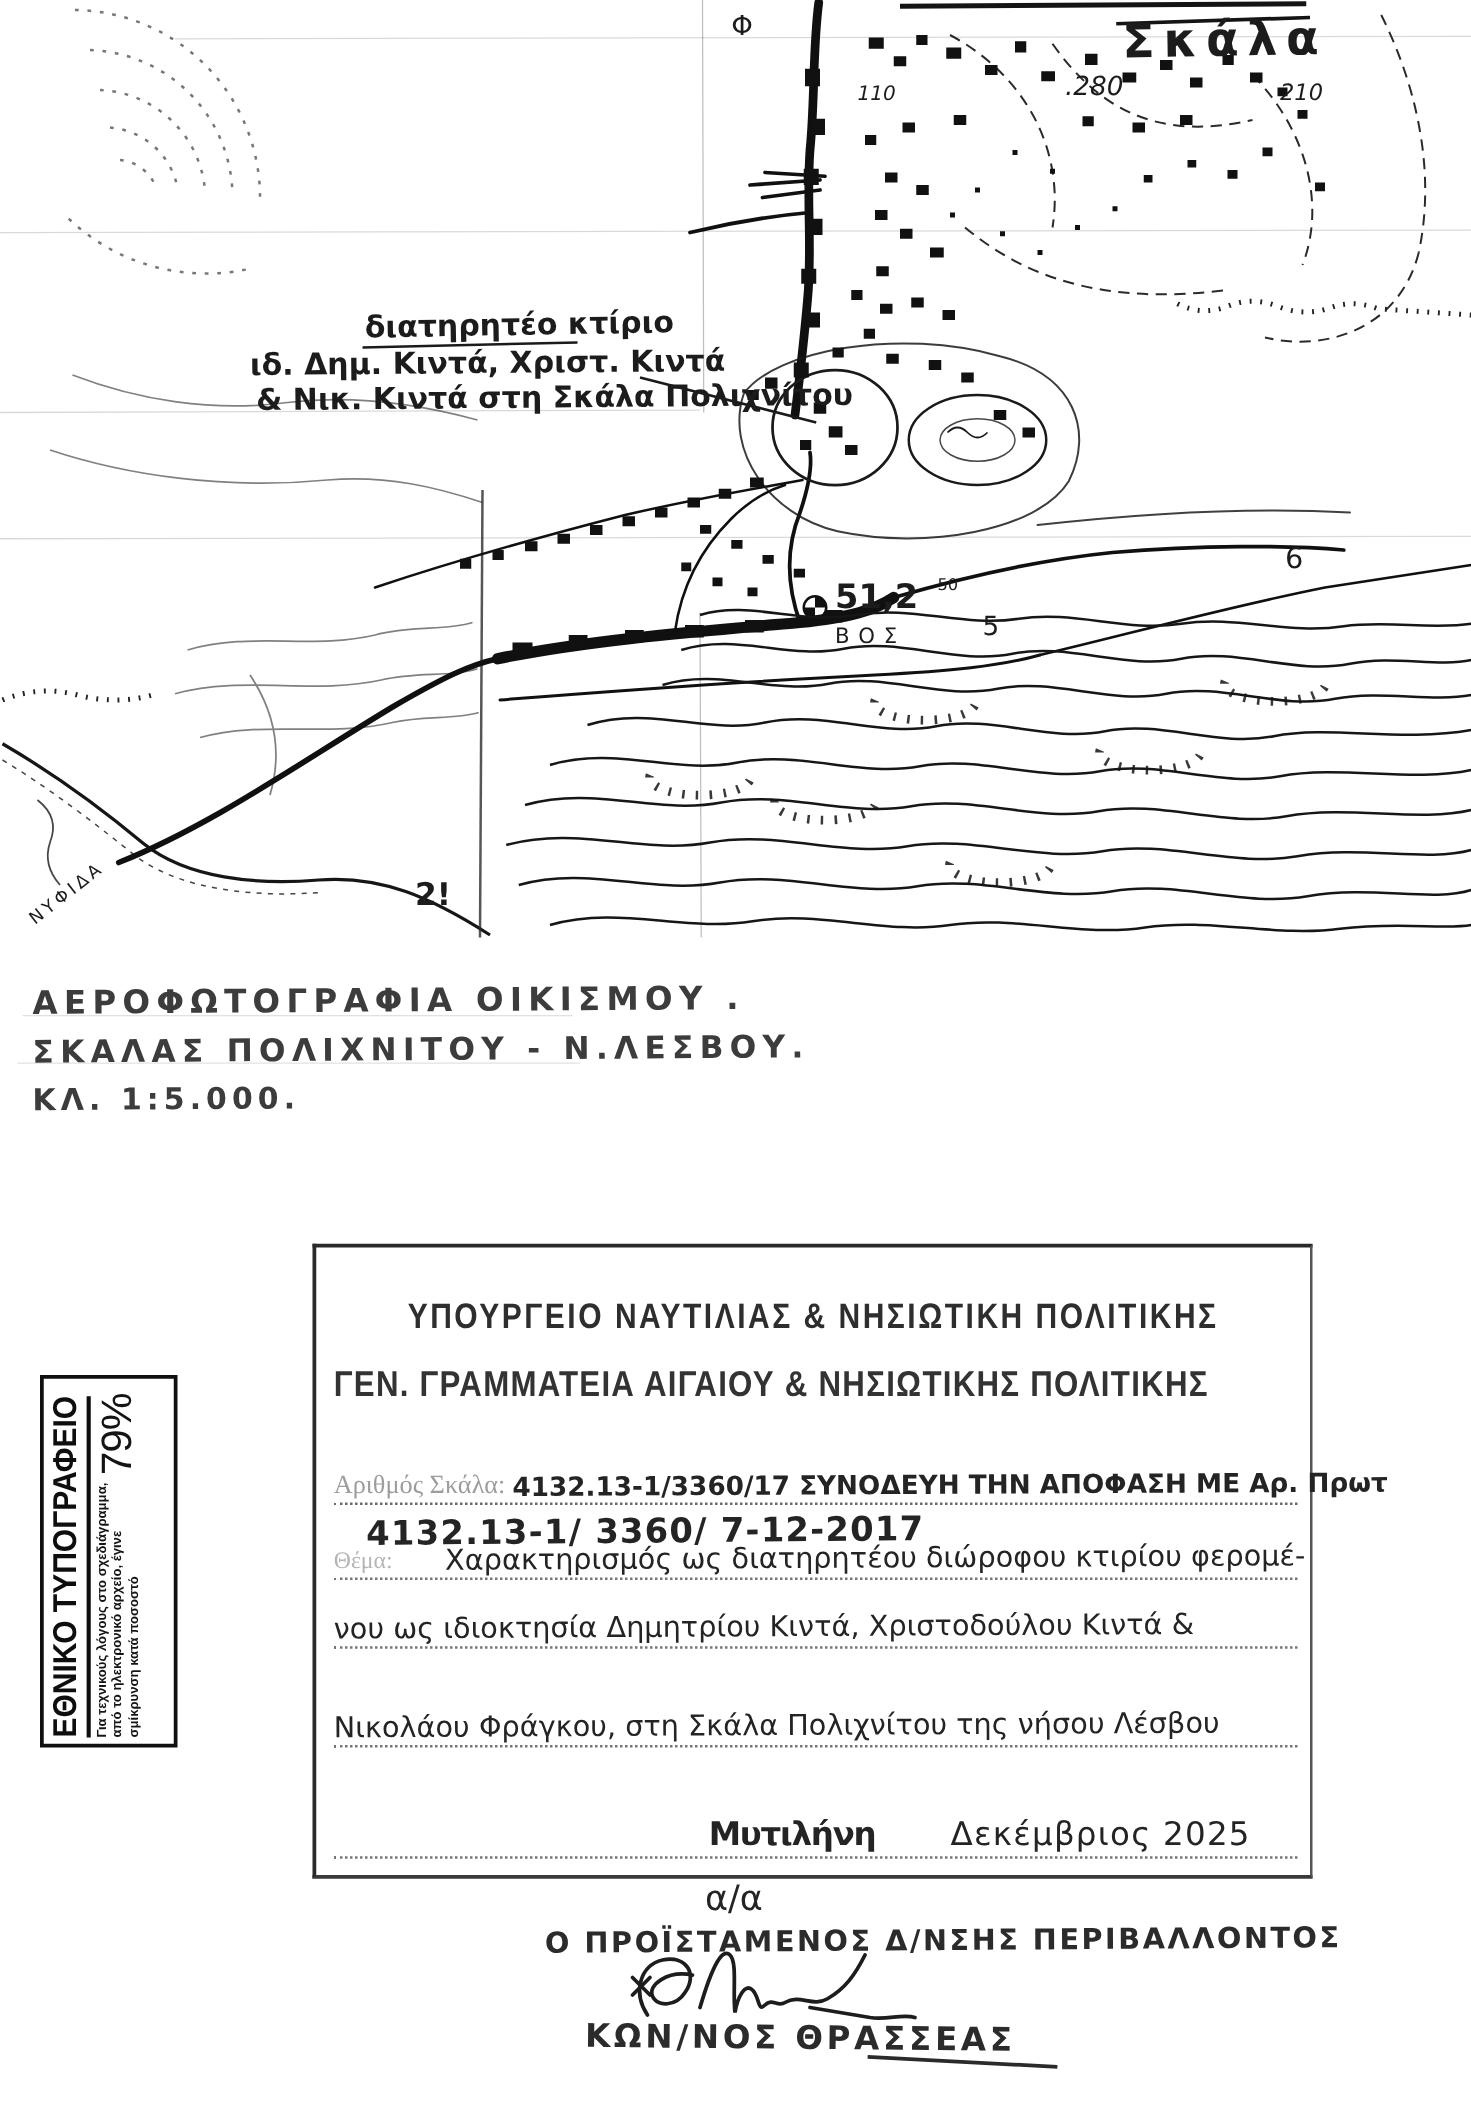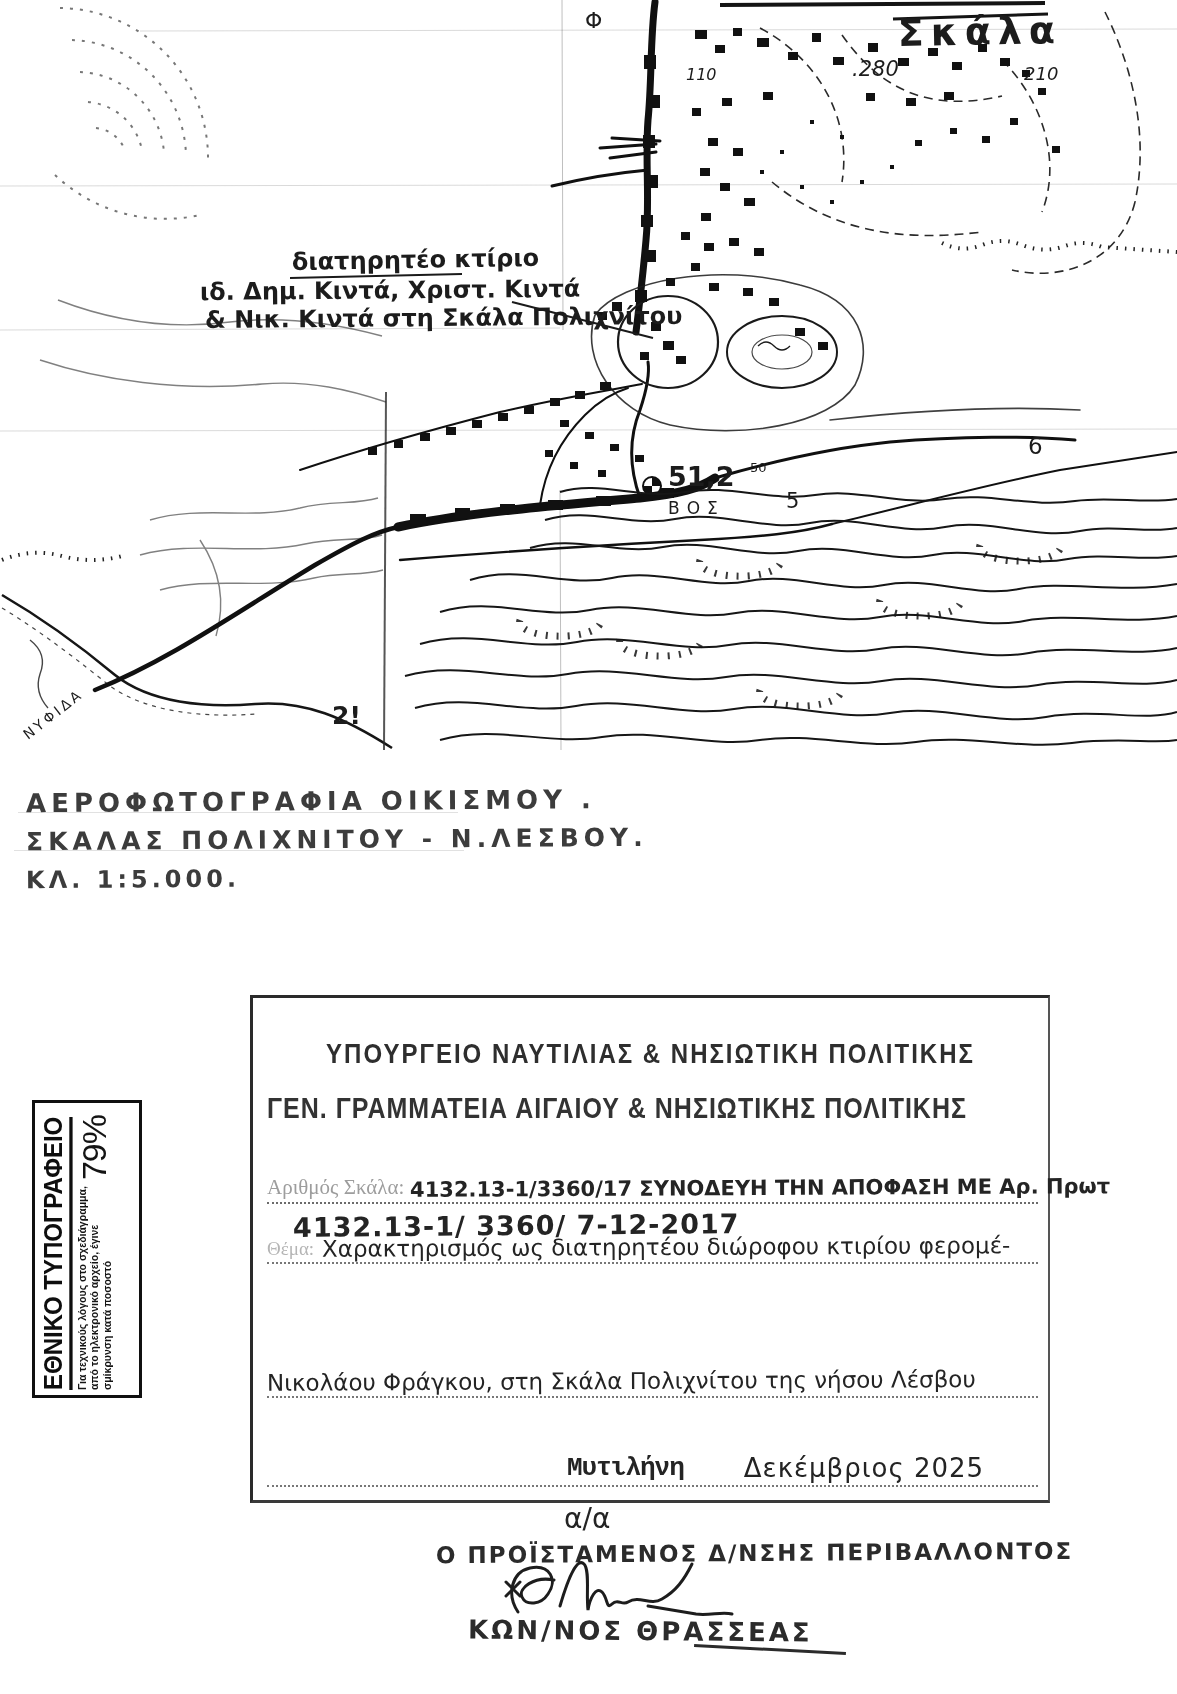--- a/index.html
+++ b/index.html
@@ -26,28 +26,28 @@
               letter-spacing:1px;color:#333;transform:scaleY(1.15);}
   .sb-actrow{position:absolute;left:14px;right:10px;top:152px;height:50px;
              display:flex;align-items:flex-end;border-bottom:2px dotted #6b6b6b;
              padding-bottom:2px;}
   .sb-actlabel{font-family:"Liberation Serif",serif;font-size:21px;color:#9d9d9d;
                white-space:nowrap;margin-right:6px;}
   .sb-actvalue{font-size:21px;font-weight:600;white-space:nowrap;transform:rotate(-0.3deg);}
   .sb-actvalue2{position:absolute;left:40px;top:212px;font-size:27px;font-weight:600;
                 letter-spacing:1px;transform:rotate(-0.5deg);}
   .srow{position:absolute;left:14px;right:10px;height:50px;display:flex;
-        align-items:flex-end;border-bottom:2px dotted #777;padding-bottom:2px;}
+        align-items:flex-end;border-bottom:2px dotted #777;padding-bottom:2px;gap:34px;}
   .srow .txt{font-size:23px;white-space:nowrap;transform:rotate(-0.3deg);}
   .sb-subjlabel{font-family:"Liberation Serif",serif;font-size:19px;color:#b5b5b5;
                 margin-right:8px;white-space:nowrap;}
   .sb-daterow{position:absolute;left:14px;right:10px;top:435px;height:50px;
               display:flex;align-items:flex-end;border-bottom:2px dotted #777;
               padding-bottom:2px;}
-  .sb-dateplace{font-size:26px;font-weight:bold;margin-left:300px;letter-spacing:-1px;font-family:Liberation Mono, monospace;}
+  .sb-dateplace{font-size:26px;font-weight:bold;margin-left:300px;letter-spacing:-1px;}
   .sb-daterest{font-size:26px;margin-left:60px;letter-spacing:1px;}
   
   .aa{position:absolute;left:564px;top:1502px;font-size:28px;}
   .sigtitle{position:absolute;left:436px;top:1540px;font-size:23px;letter-spacing:2px;
             font-weight:600;color:#2b2b2b;white-space:nowrap;transform:rotate(-0.4deg);}
   .signature-svg{position:absolute;left:498px;top:1552px;}
   .signame{position:absolute;left:468px;top:1616px;font-size:26px;font-weight:600;
            letter-spacing:3px;color:#2b2b2b;transform:rotate(0.5deg);}
   .pen-tail{position:absolute;left:694px;top:1648px;width:152px;height:3px;
             background:#2b2b2b;transform:rotate(3deg);}
@@ -301,20 +301,23 @@
     <div class="sb-actrow">
       <span class="sb-actlabel">Αριθμός Σκάλα:</span>
       <span class="sb-actvalue hw">4132.13-1/3360/17 ΣΥΝΟΔΕΥΗ ΤΗΝ ΑΠΟΦΑΣΗ ΜΕ Αρ. Πρωτ</span>
     </div>
     <div class="sb-actvalue2 hw">4132.13-1/ 3360/ 7-12-2017</div>
 
     <div class="srow" style="top:212px;">
       <span class="sb-subjlabel">Θέμα:</span>
       <span class="txt hw">Χαρακτηρισμός ως διατηρητέου διώροφου κτιρίου φερομέ-</span>
     </div>
+    <div class="srow" style="top:267px;">
+      <span class="txt hw">νου ως ιδιοκτησία Δημητρίου Κιντά, Χριστοδούλου Κιντά &amp;</span>
+    </div>
     <div class="srow" style="top:346px;">
       <span class="txt hw">Νικολάου Φράγκου, στη Σκάλα Πολιχνίτου της νήσου Λέσβου</span>
     </div>
 
     <div class="sb-daterow">
       <span class="sb-dateplace hw">Μυτιλήνη</span>
       <span class="sb-daterest hw">Δεκέμβριος 2025</span>
     </div>
   </div>
 

